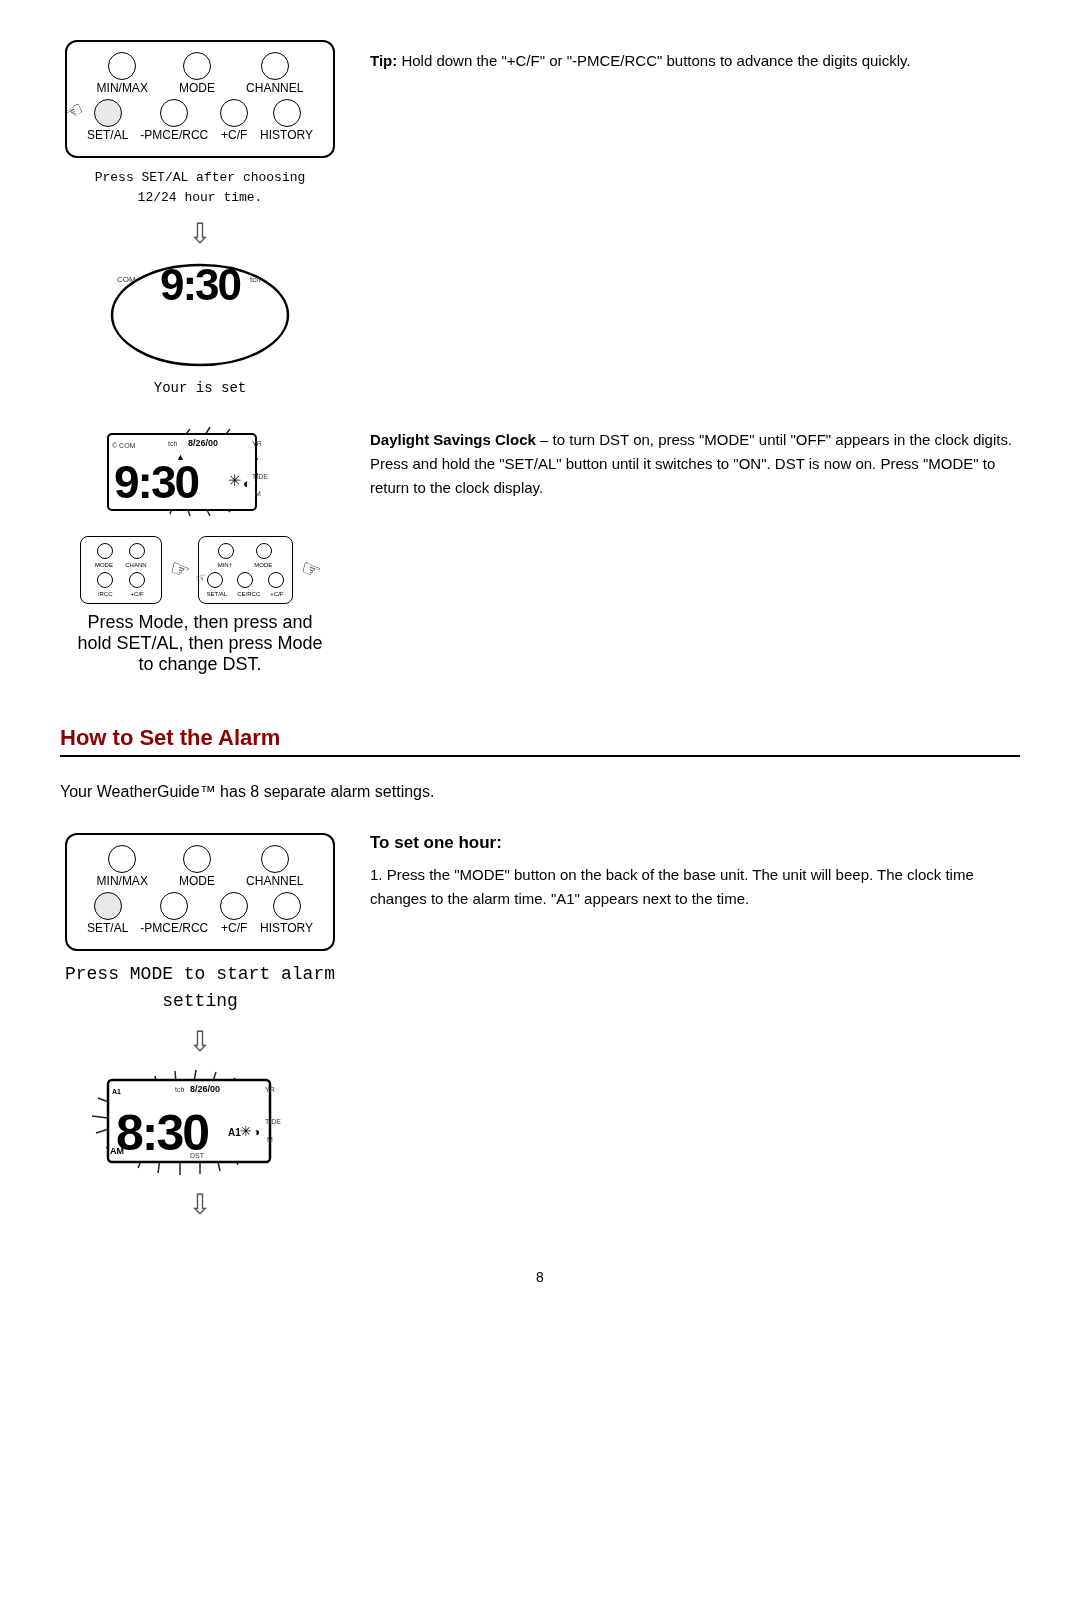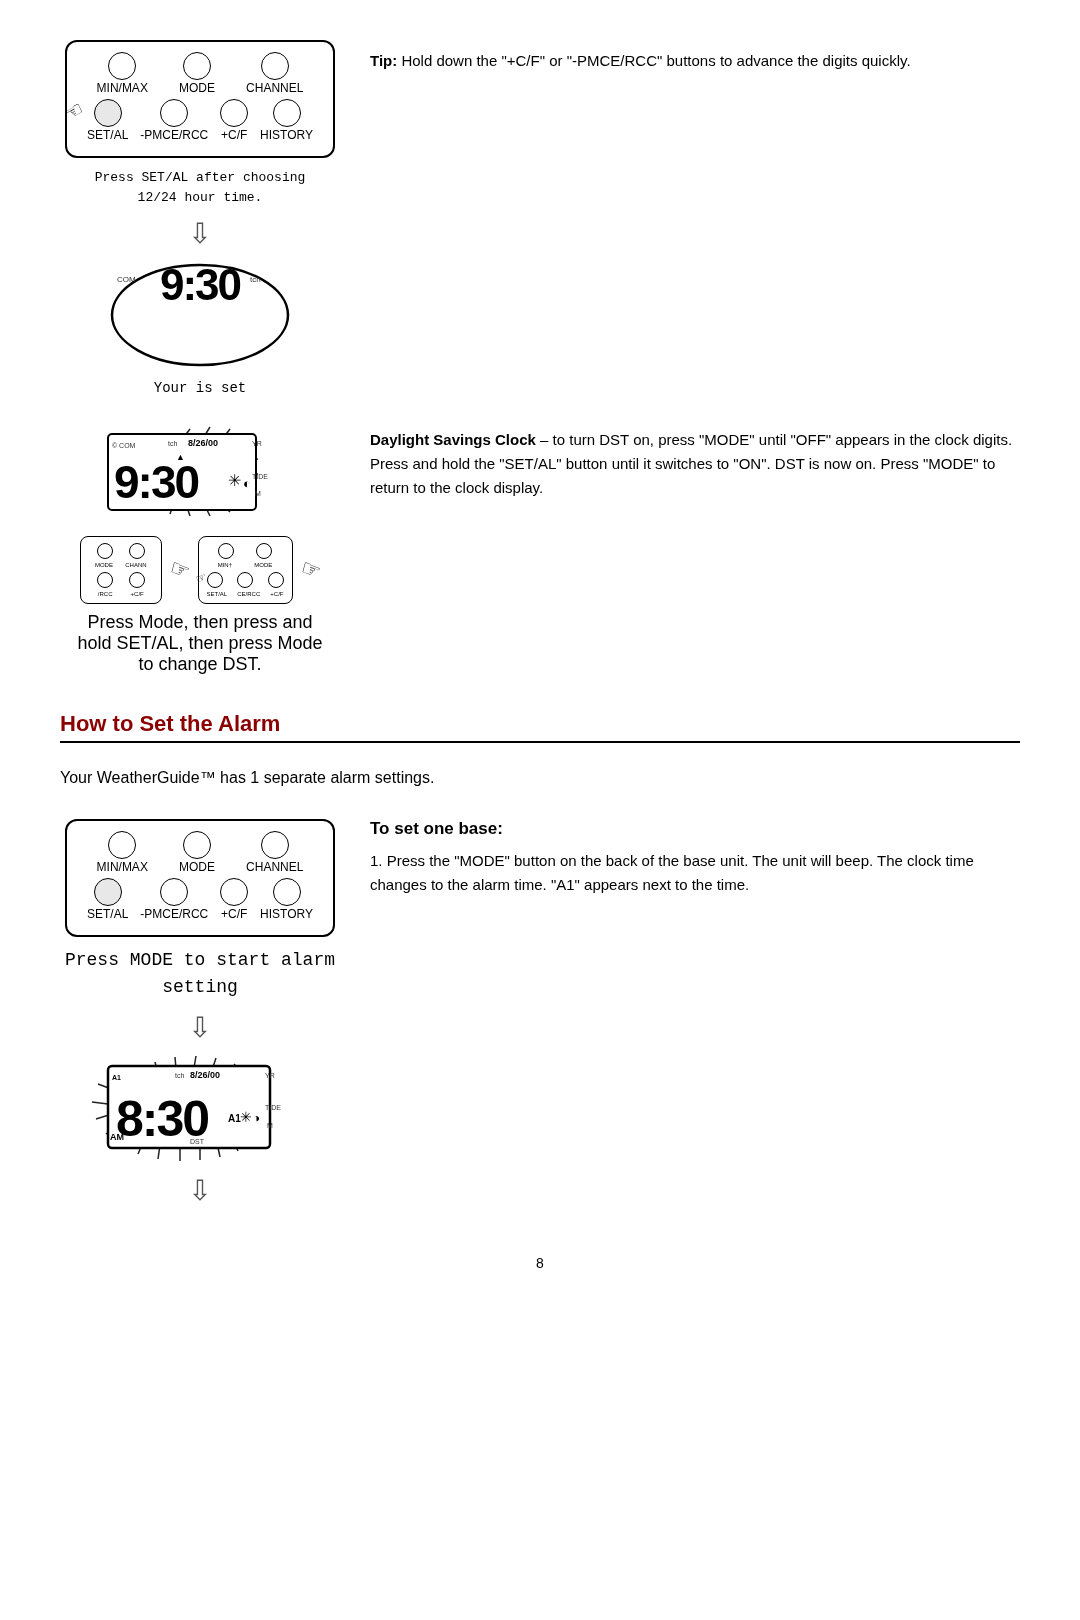--- a/index.html
+++ b/index.html
@@ -201,21 +201,21 @@
     }
 
     .dst-text strong {
       font-weight: bold;
     }
 
     
     .section-heading {
       border-bottom: 2px solid #000;
       padding-bottom: 4px;
-      margin-top: 18px;
+      margin-top: 32px;
       margin-bottom: 8px;
     }
 
     .section-title {
       font-size: 22px;
       font-weight: bold;
       font-family: Arial, sans-serif;
       color: #8B0000;
     }
 
@@ -483,21 +483,21 @@
         <strong>Daylight Savings Clock</strong>
         <span> – to turn DST on, press "MODE" until "OFF" appears in the clock digits. Press and hold the "SET/AL" button until it switches to "ON". DST is now on. Press "MODE" to return to the clock display.</span>
       </p>
     </div>
   </div>
 
   <div class="section-heading">
     <span class="section-title">How to Set the Alarm</span>
   </div>
 
-  <p class="section-subtitle">Your WeatherGuide™ has 1 separate alarm settings.</p>
+  <p class="section-subtitle">Your WeatherGuide™ has 8 separate alarm settings.</p>
 
   <div class="alarm-section">
     <div class="alarm-left">
 
       <div class="button-panel">
         <div class="button-row">
           <div class="btn-group">
             <div class="btn-circle"></div>
             <div class="btn-label">MIN/MAX</div>
           </div>
@@ -589,20 +589,20 @@
 
           <text x="148" y="68" font-size="10" font-weight="bold" font-family="Arial" fill="#000">A1</text>
         </svg>
       </div>
 
       <div class="arrow-down">⇩</div>
 
     </div>
 
     <div class="alarm-right">
-      <p class="alarm-right-title">To set one base:</p>
+      <p class="alarm-right-title">To set one hour:</p>
       <p class="alarm-right-text">1. Press the "MODE" button on the back of the base unit. The unit will beep. The clock time changes to the alarm time. "A1" appears next to the time.</p>
     </div>
   </div>
 
   <div class="page-number">8</div>
 
 </div>
 
 </body></html>

